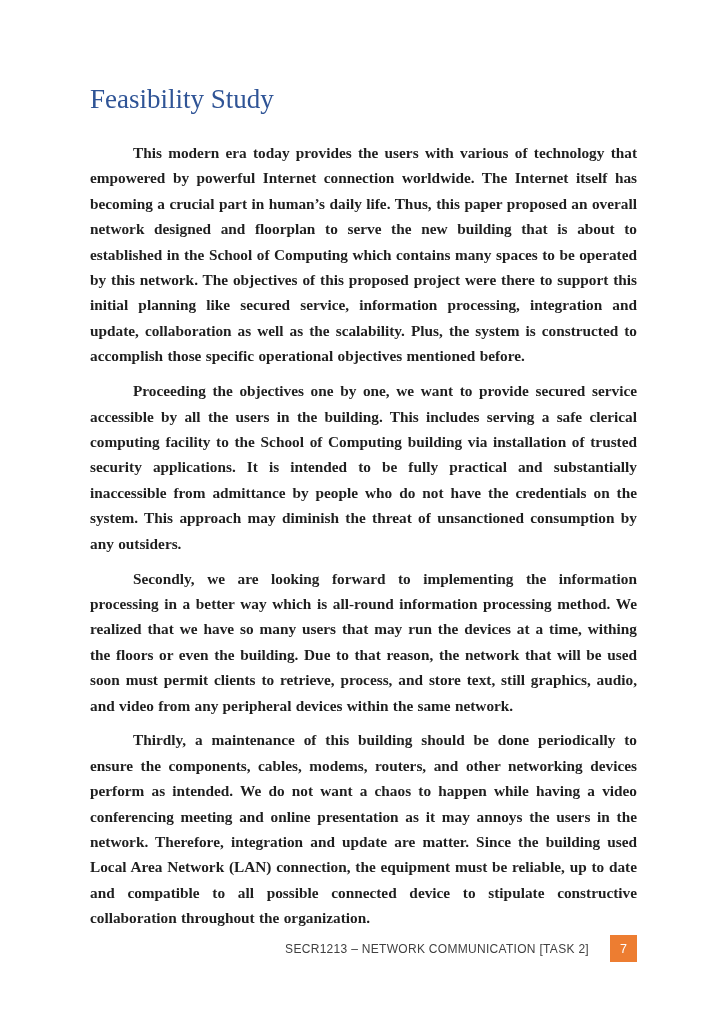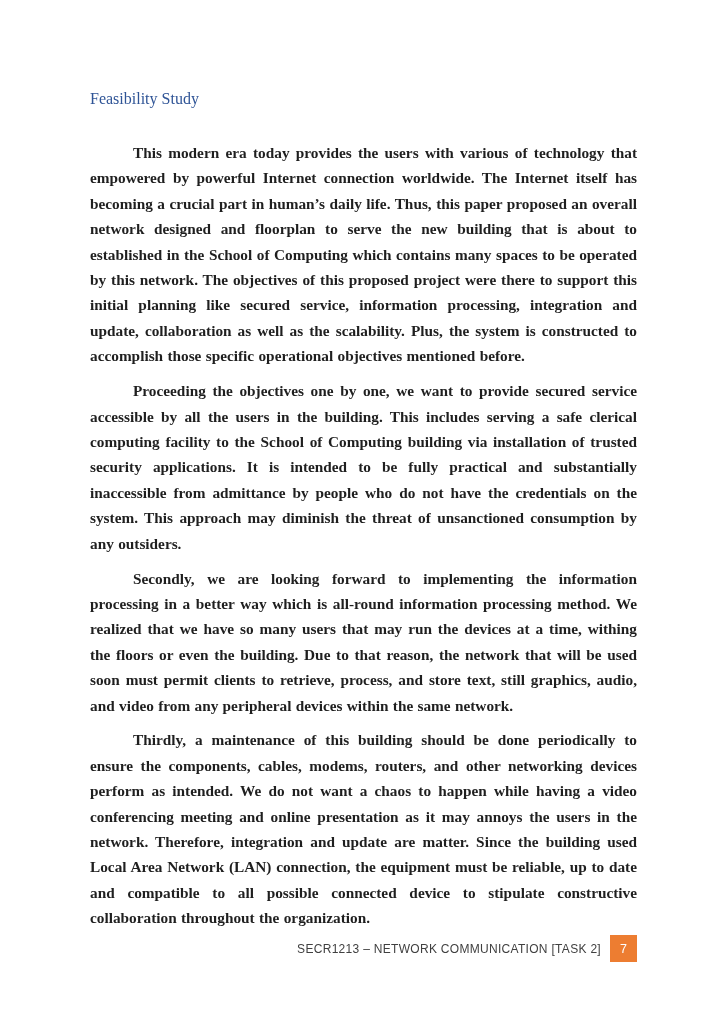--- a/index.html
+++ b/index.html
@@ -20,42 +20,42 @@
     background: var(--page-bg);
     padding: 86px 87px 0 90px;
     font-family: "Liberation Serif", serif;
     color: var(--body-text);
     overflow: hidden;
   }
   .heading {
     margin: 0 0 28px 0;
     font-family: "Liberation Serif", serif;
     font-weight: 400;
-    font-size: 16px;
+    font-size: 27px;
     line-height: 26px;
     color: var(--heading-color);
   }
   .body-text p {
     margin: 0 0 9.5px 0;
     font-size: 15.3px;
     line-height: 25.4px;
     text-align: justify;
     text-indent: 43px;
     word-spacing: 0.5px;
     font-weight: bold;
   }
   .footer {
     position: absolute;
     left: 90px;
     right: 87px;
     bottom: 62px;
     display: flex;
     justify-content: flex-end;
     align-items: center;
-    gap: 9px;
+    gap: 21px;
     font-family: "Liberation Sans", sans-serif;
   }
   .footer-text {
     font-size: 12px;
     letter-spacing: 0.3px;
     color: var(--footer-text);
   }
   .page-num-badge {
     width: 27px;
     height: 27px;

